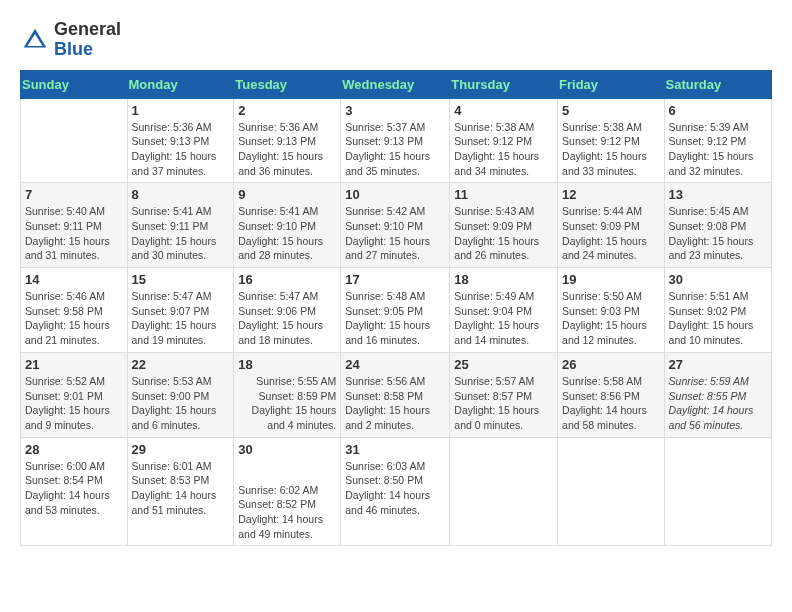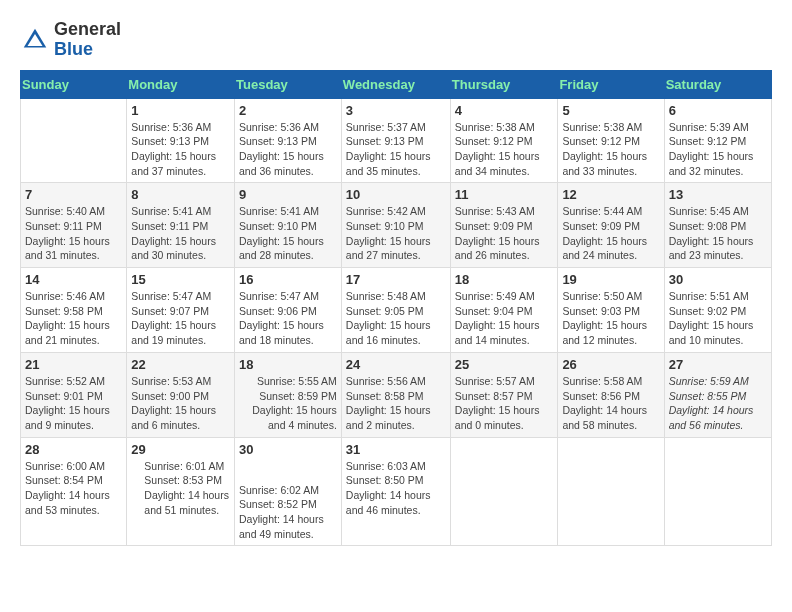--- a/index.html
+++ b/index.html
@@ -320,21 +320,21 @@
       <tr>
         <td>
           <span class="day-number">28</span>
           <div class="cell-text" style="white-space: pre-line;">Sunrise: 6:00 AM
 Sunset: 8:54 PM
 Daylight: 14 hours
 and 53 minutes.</div>
         </td>
         <td>
           <span class="day-number">29</span>
-          <div class="cell-text" style="white-space: pre-line; margin-left: 13px;">Sunrise: 6:01 AM
+          <div class="cell-text" style="white-space: pre-line;">Sunrise: 6:01 AM
 Sunset: 8:53 PM
 Daylight: 14 hours
 and 51 minutes.</div>
         </td>
         <td>
           <span class="day-number">30</span>
           <div class="cell-text" style="white-space: pre-line; margin-top: 26px;">Sunrise: 6:02 AM
 Sunset: 8:52 PM
 Daylight: 14 hours
 and 49 minutes.</div>

